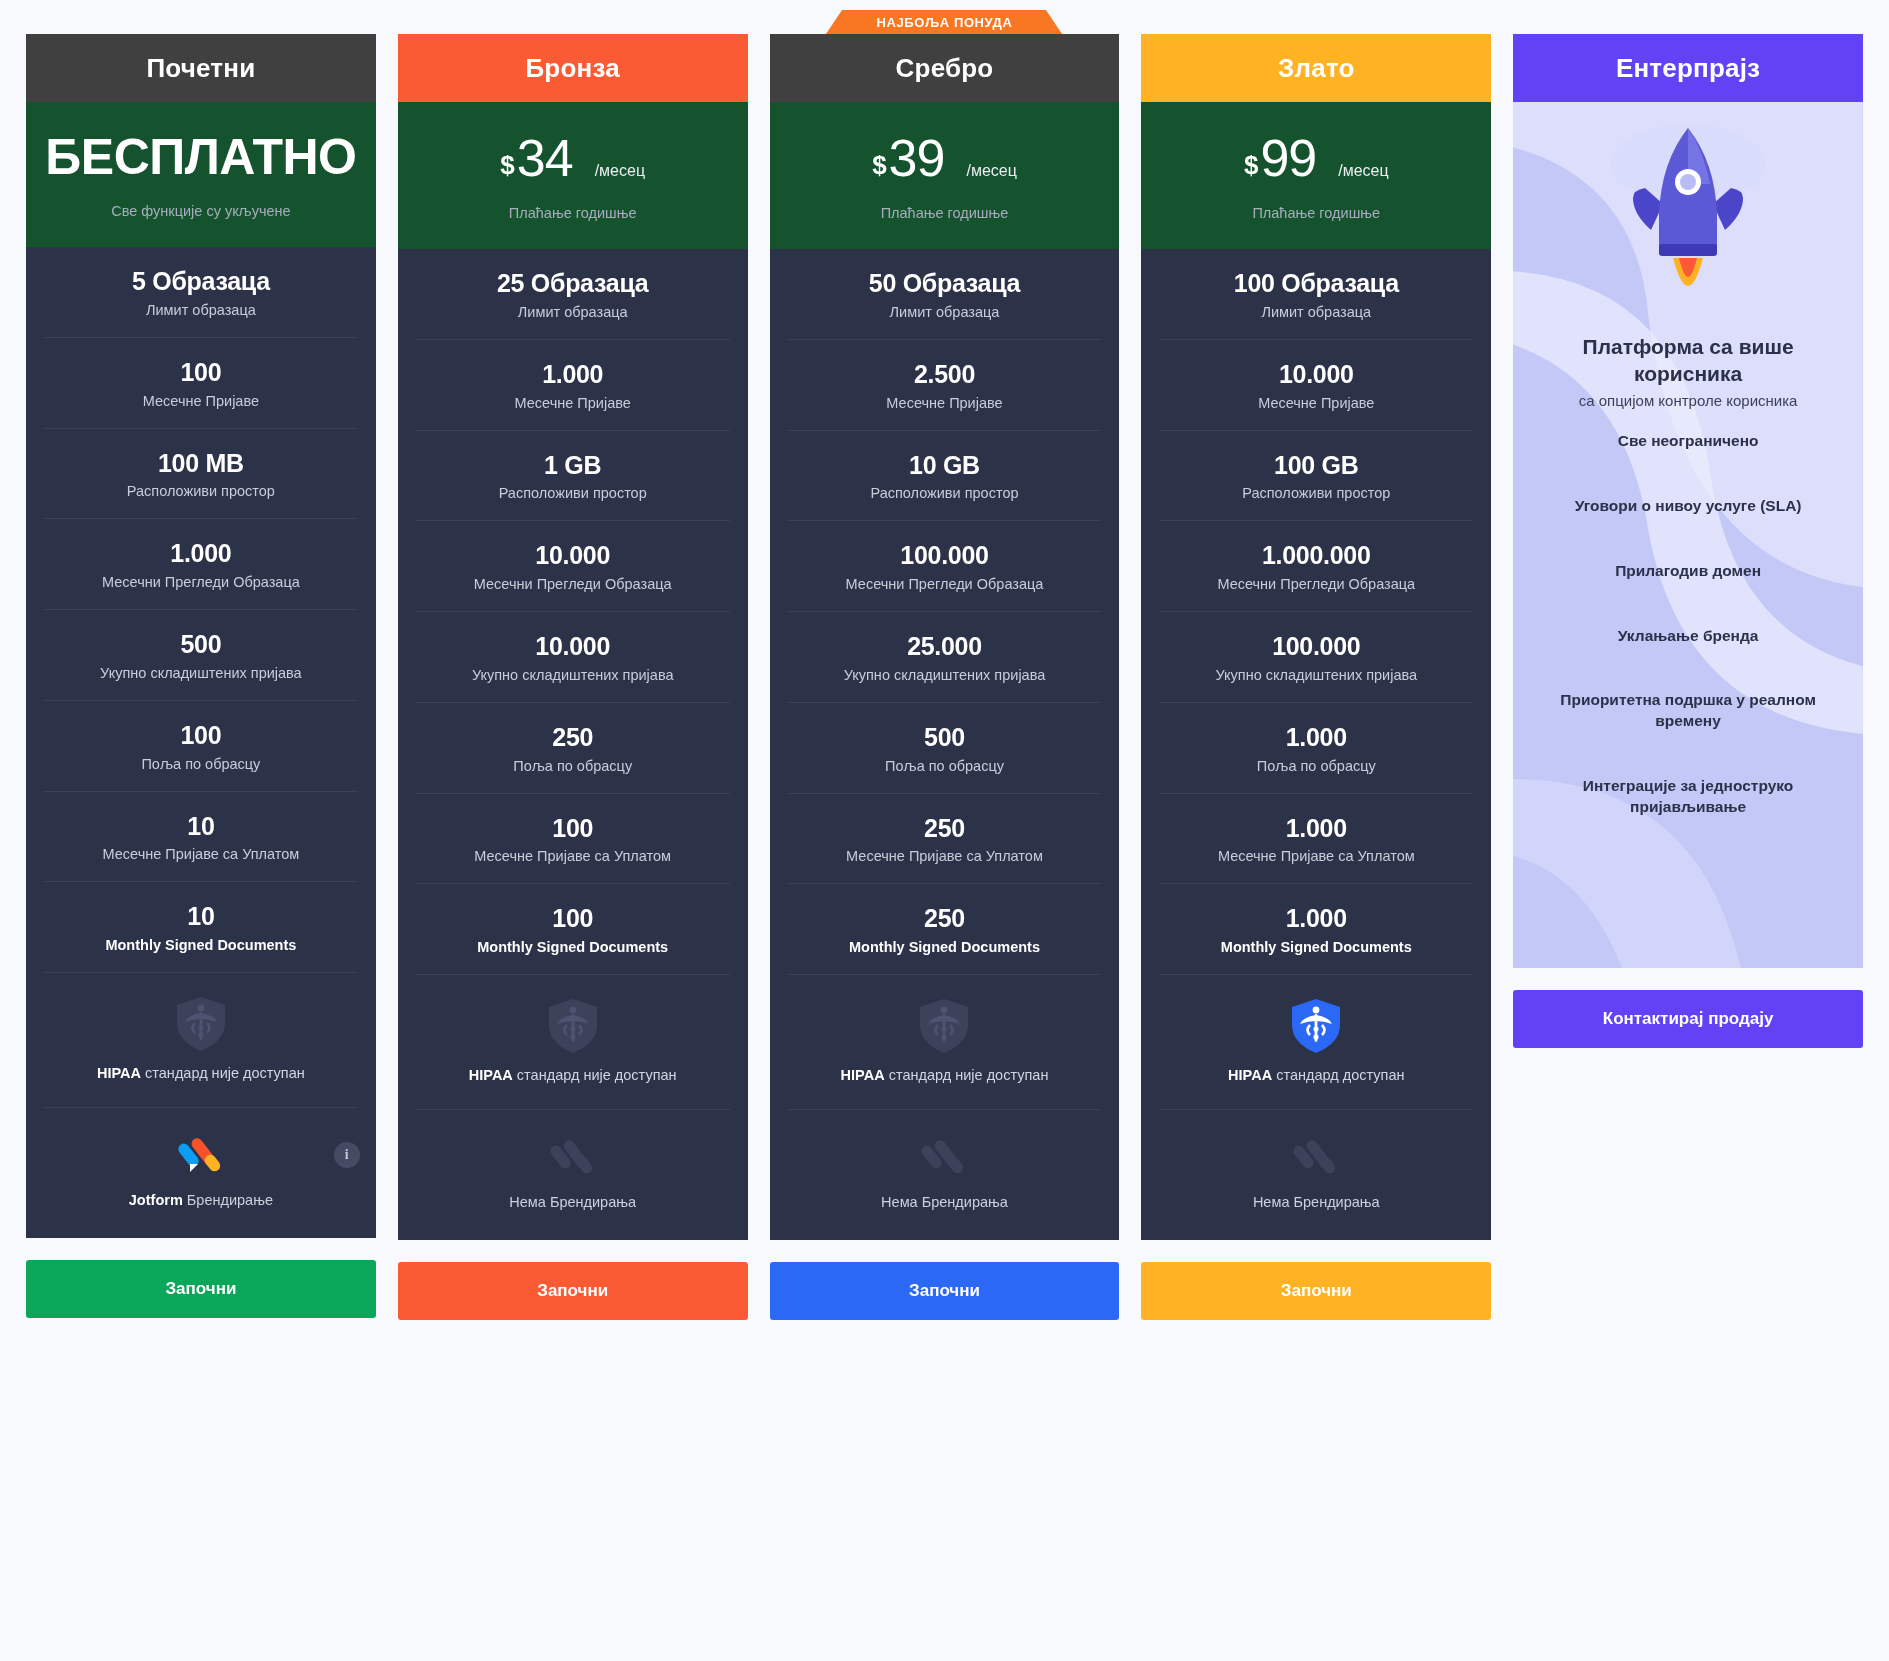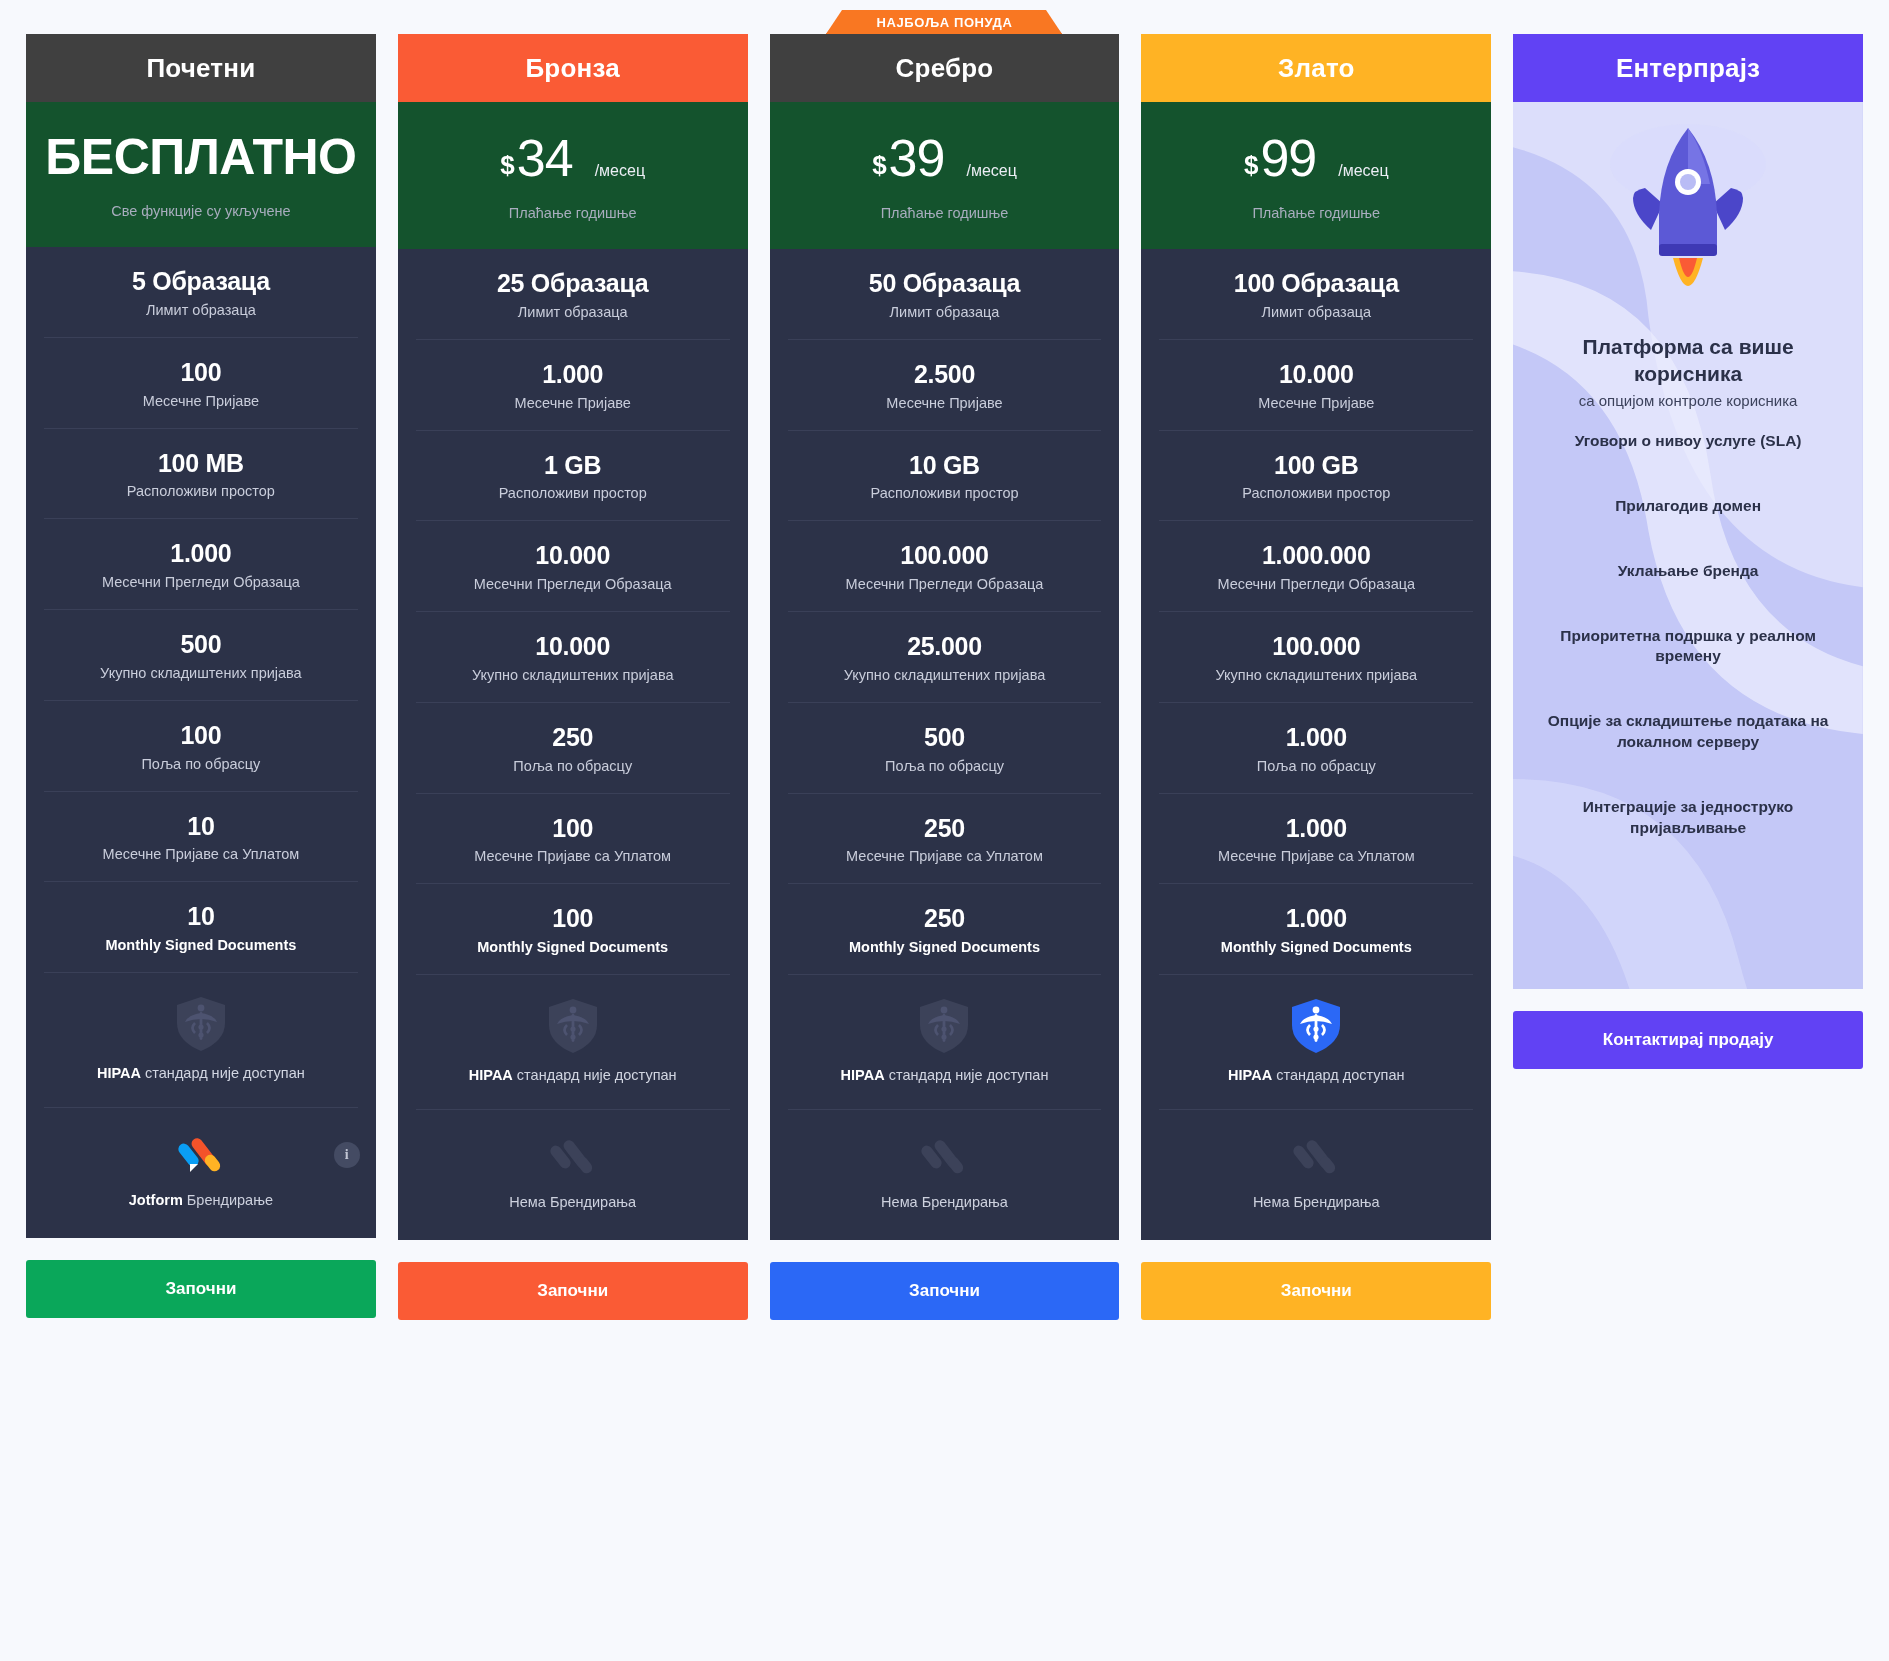--- a/index.html
+++ b/index.html
@@ -512,25 +512,25 @@
           <path d="M95 10 Q110 32 117 66 L95 66 Z" fill="#7d7ae8" opacity=".8"></path>
           <circle cx="95" cy="64" r="13" fill="#ffffff"></circle>
           <circle cx="95" cy="64" r="8" fill="#b9bcf5"></circle>
           <rect x="66" y="126" width="58" height="12" rx="3" fill="#3e39b5"></rect>
           <path d="M80 140 Q95 196 110 140 Z" fill="#ffb324"></path>
           <path d="M86 140 Q95 178 104 140 Z" fill="#fa5b35"></path>
         </svg>
         <div class="ent-title">Платформа са више корисника</div>
         <div class="ent-sub">са опцијом контроле корисника</div>
         <div id="ent-feats">
+            <div class="ent-feat">Све неограничено</div>
             <div class="ent-feat">Уговори о нивоу услуге (SLA)</div>
             <div class="ent-feat">Прилагодив домен</div>
             <div class="ent-feat">Уклањање бренда</div>
             <div class="ent-feat">Приоритетна подршка у реалном времену</div>
-            <div class="ent-feat">Опције за складиштење података на локалном серверу</div>
             <div class="ent-feat">Интеграције за једноструко пријављивање</div>
             <div class="ent-spacer"></div>
           </div>
       </div>
     </div>
     <button class="cta" style="background:#6142f4">Контактирај продају</button>
   </div>
 </div>
 
 </body></html>

